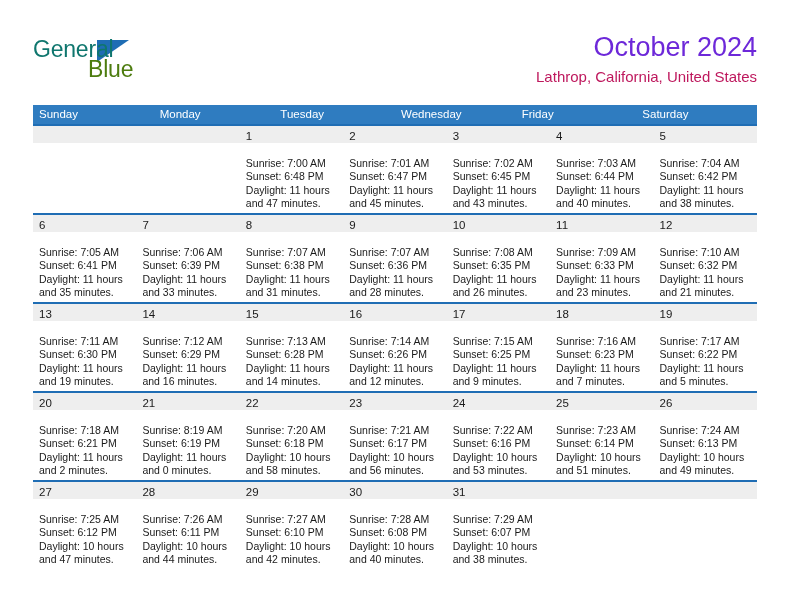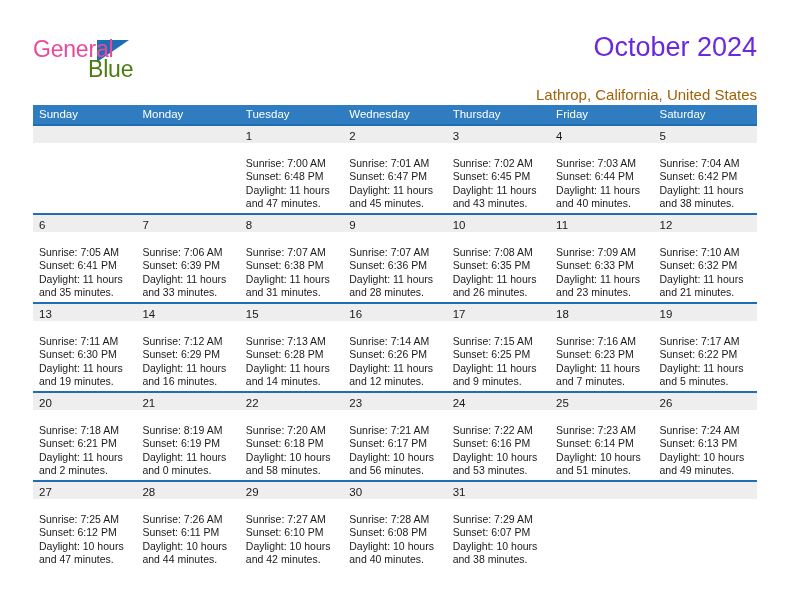--- a/index.html
+++ b/index.html
@@ -35,21 +35,21 @@
     top: 36px;
     width: 160px;
     height: 48px;
   }
   .logo-general {
     position: absolute;
     left: 0;
     top: 0;
     font-size: 23px;
     letter-spacing: -0.2px;
-    color: #ec4899;
+    color: #0f766e;
     font-family: "Liberation Sans", sans-serif;
   }
   .logo-blue {
     position: absolute;
     left: 55px;
     top: 20px;
     font-size: 23px;
     letter-spacing: -0.2px;
     color: #4d7c0f;
     font-family: "Liberation Sans", sans-serif;
@@ -70,23 +70,23 @@
     text-align: right;
   }
   .month-title {
     font-size: 27px;
     color: #6d28d9;
     line-height: 34px;
     white-space: nowrap;
   }
   .location-title {
     font-size: 15px;
-    color: #a16207;
+    color: #be185d;
     line-height: 22px;
-    margin-top: 20px;
+    margin-top: 2px;
     white-space: nowrap;
   }
 
   
   .calendar {
     position: absolute;
     left: 33px;
     top: 105px;
     width: 724px;
   }
@@ -162,21 +162,20 @@
 
   </div>
 
   <div class="calendar">
 
     <div class="weekday-row">
       <div class="weekday-cell">Sunday</div>
       <div class="weekday-cell">Monday</div>
       <div class="weekday-cell">Tuesday</div>
       <div class="weekday-cell">Wednesday</div>
-      <div class="weekday-cell">Thursday</div>
       <div class="weekday-cell">Friday</div>
       <div class="weekday-cell">Saturday</div>
     </div>
 
     <div class="week-row">
       <div class="day-cell blank">
         <div class="day-num-band"><span class="day-num"></span></div>
         <div class="day-info">
           <div></div>
           <div></div>

